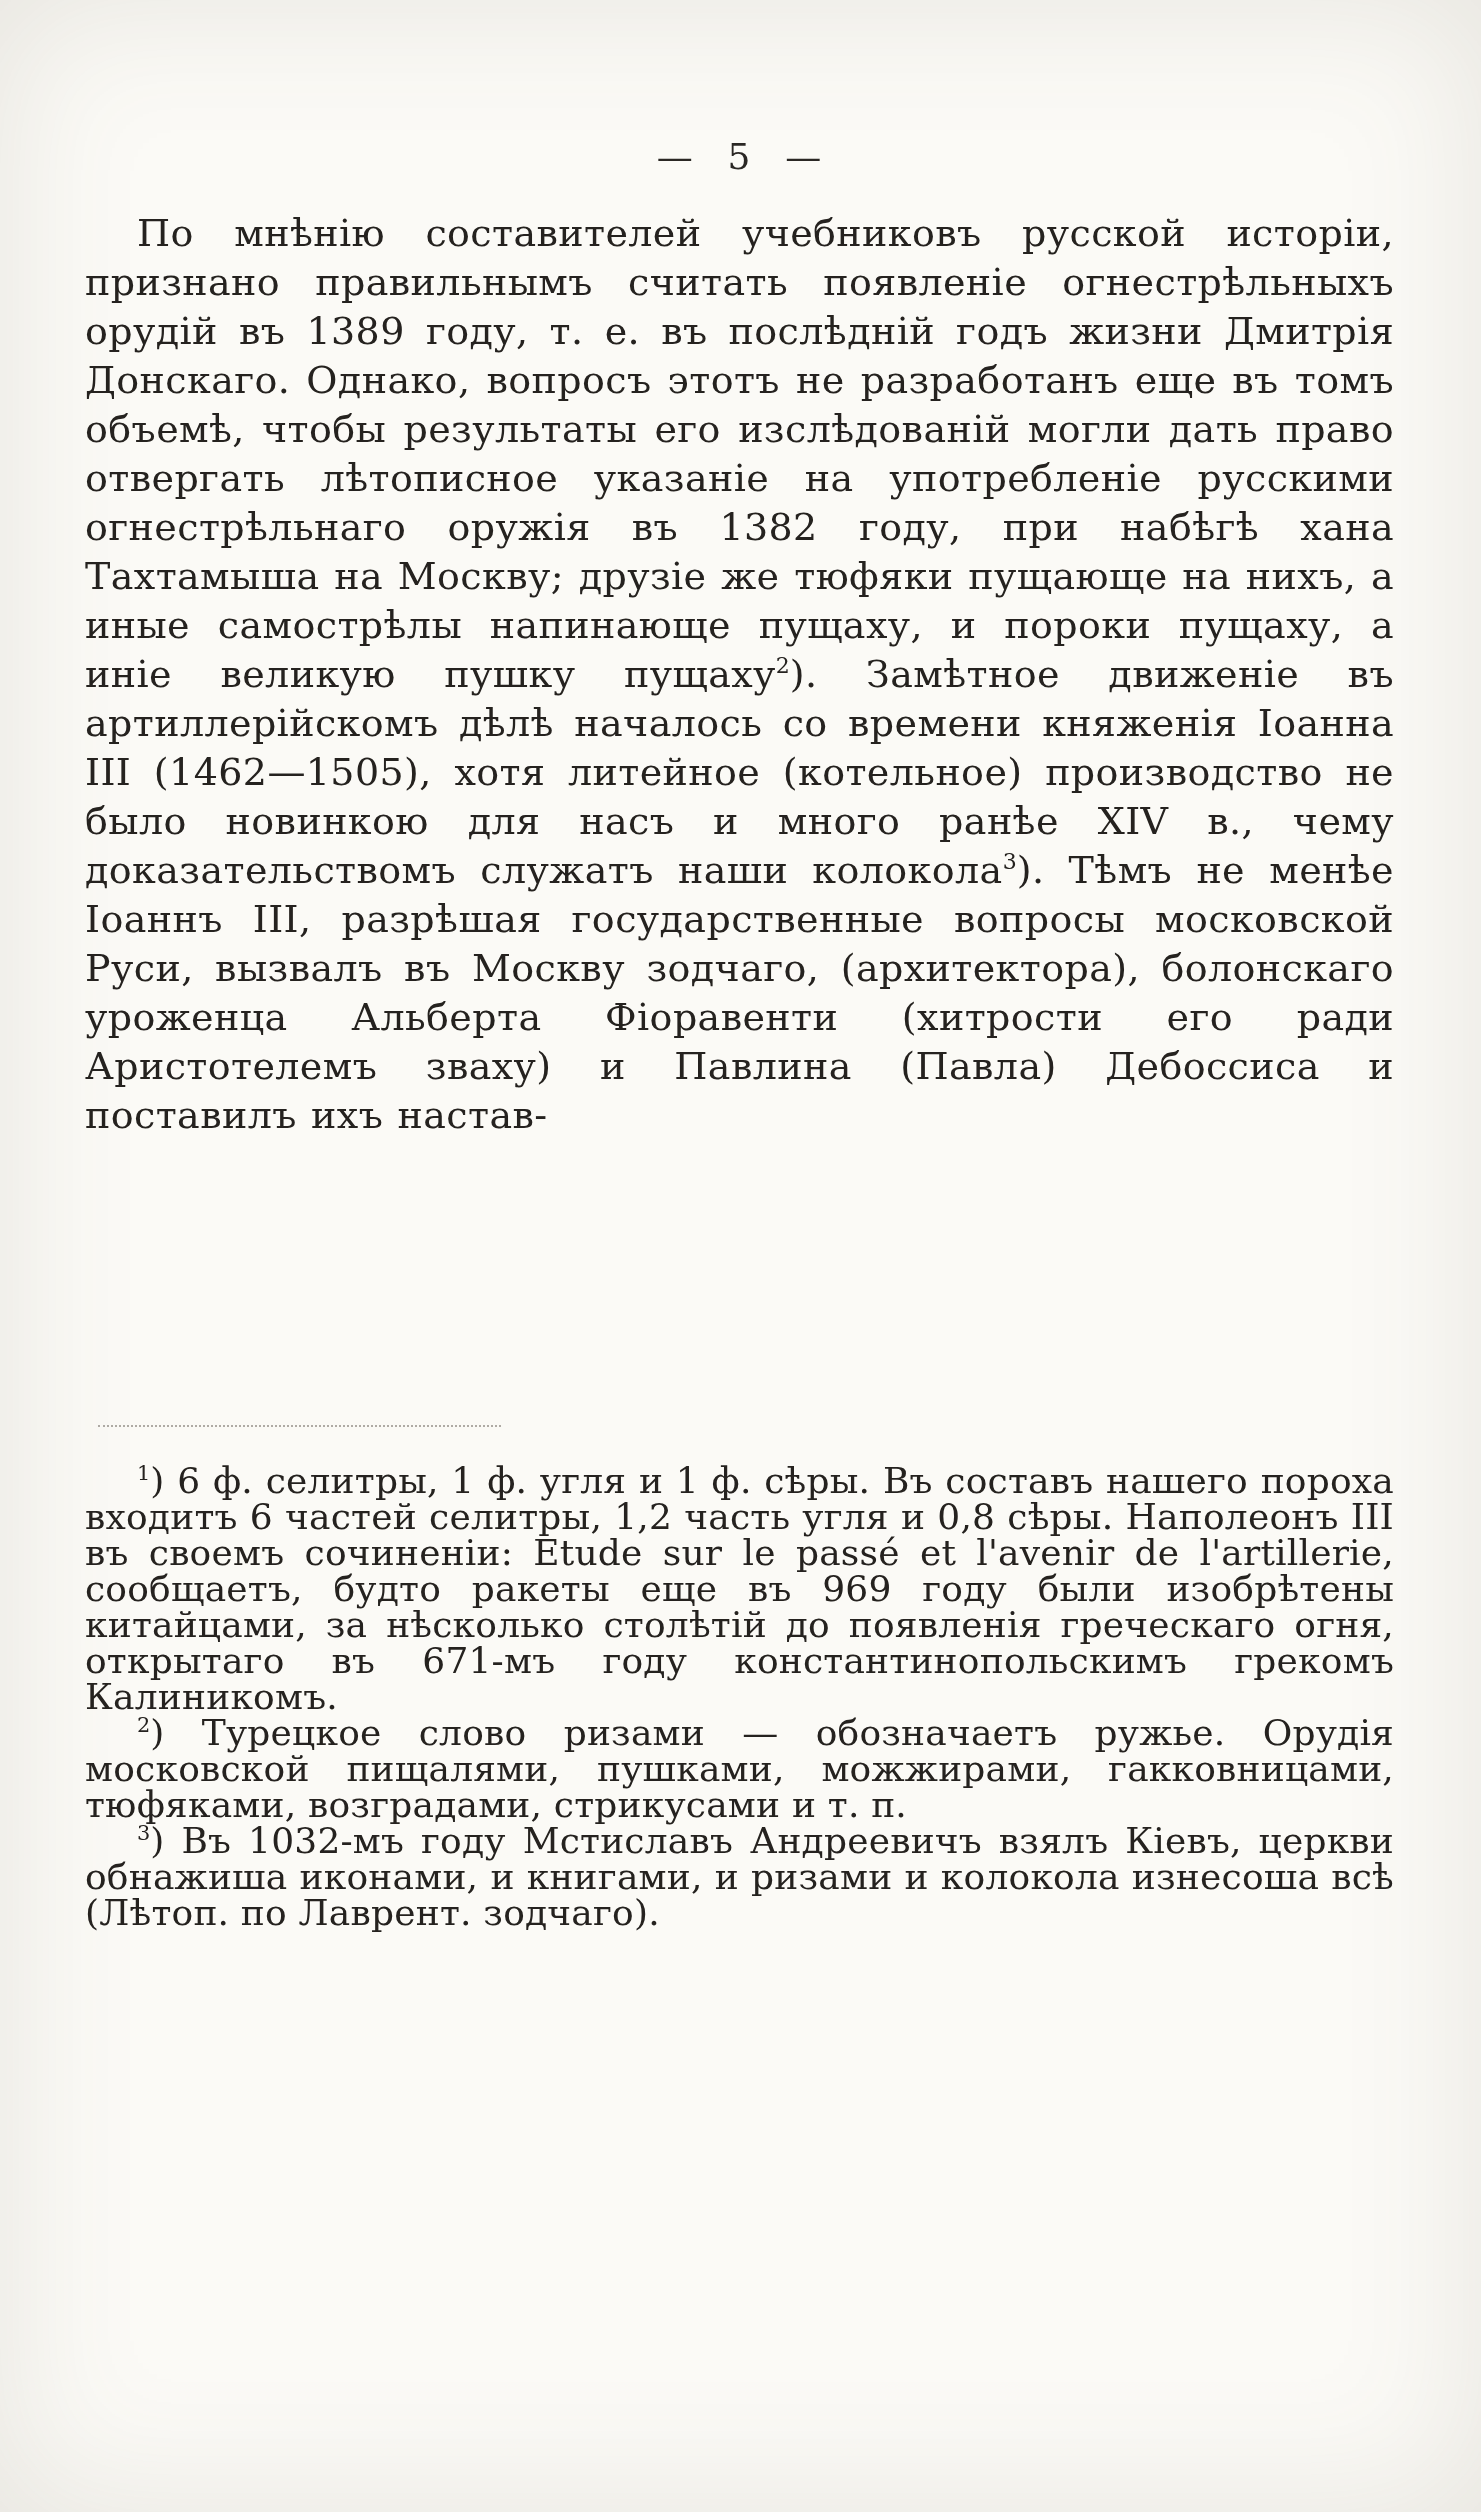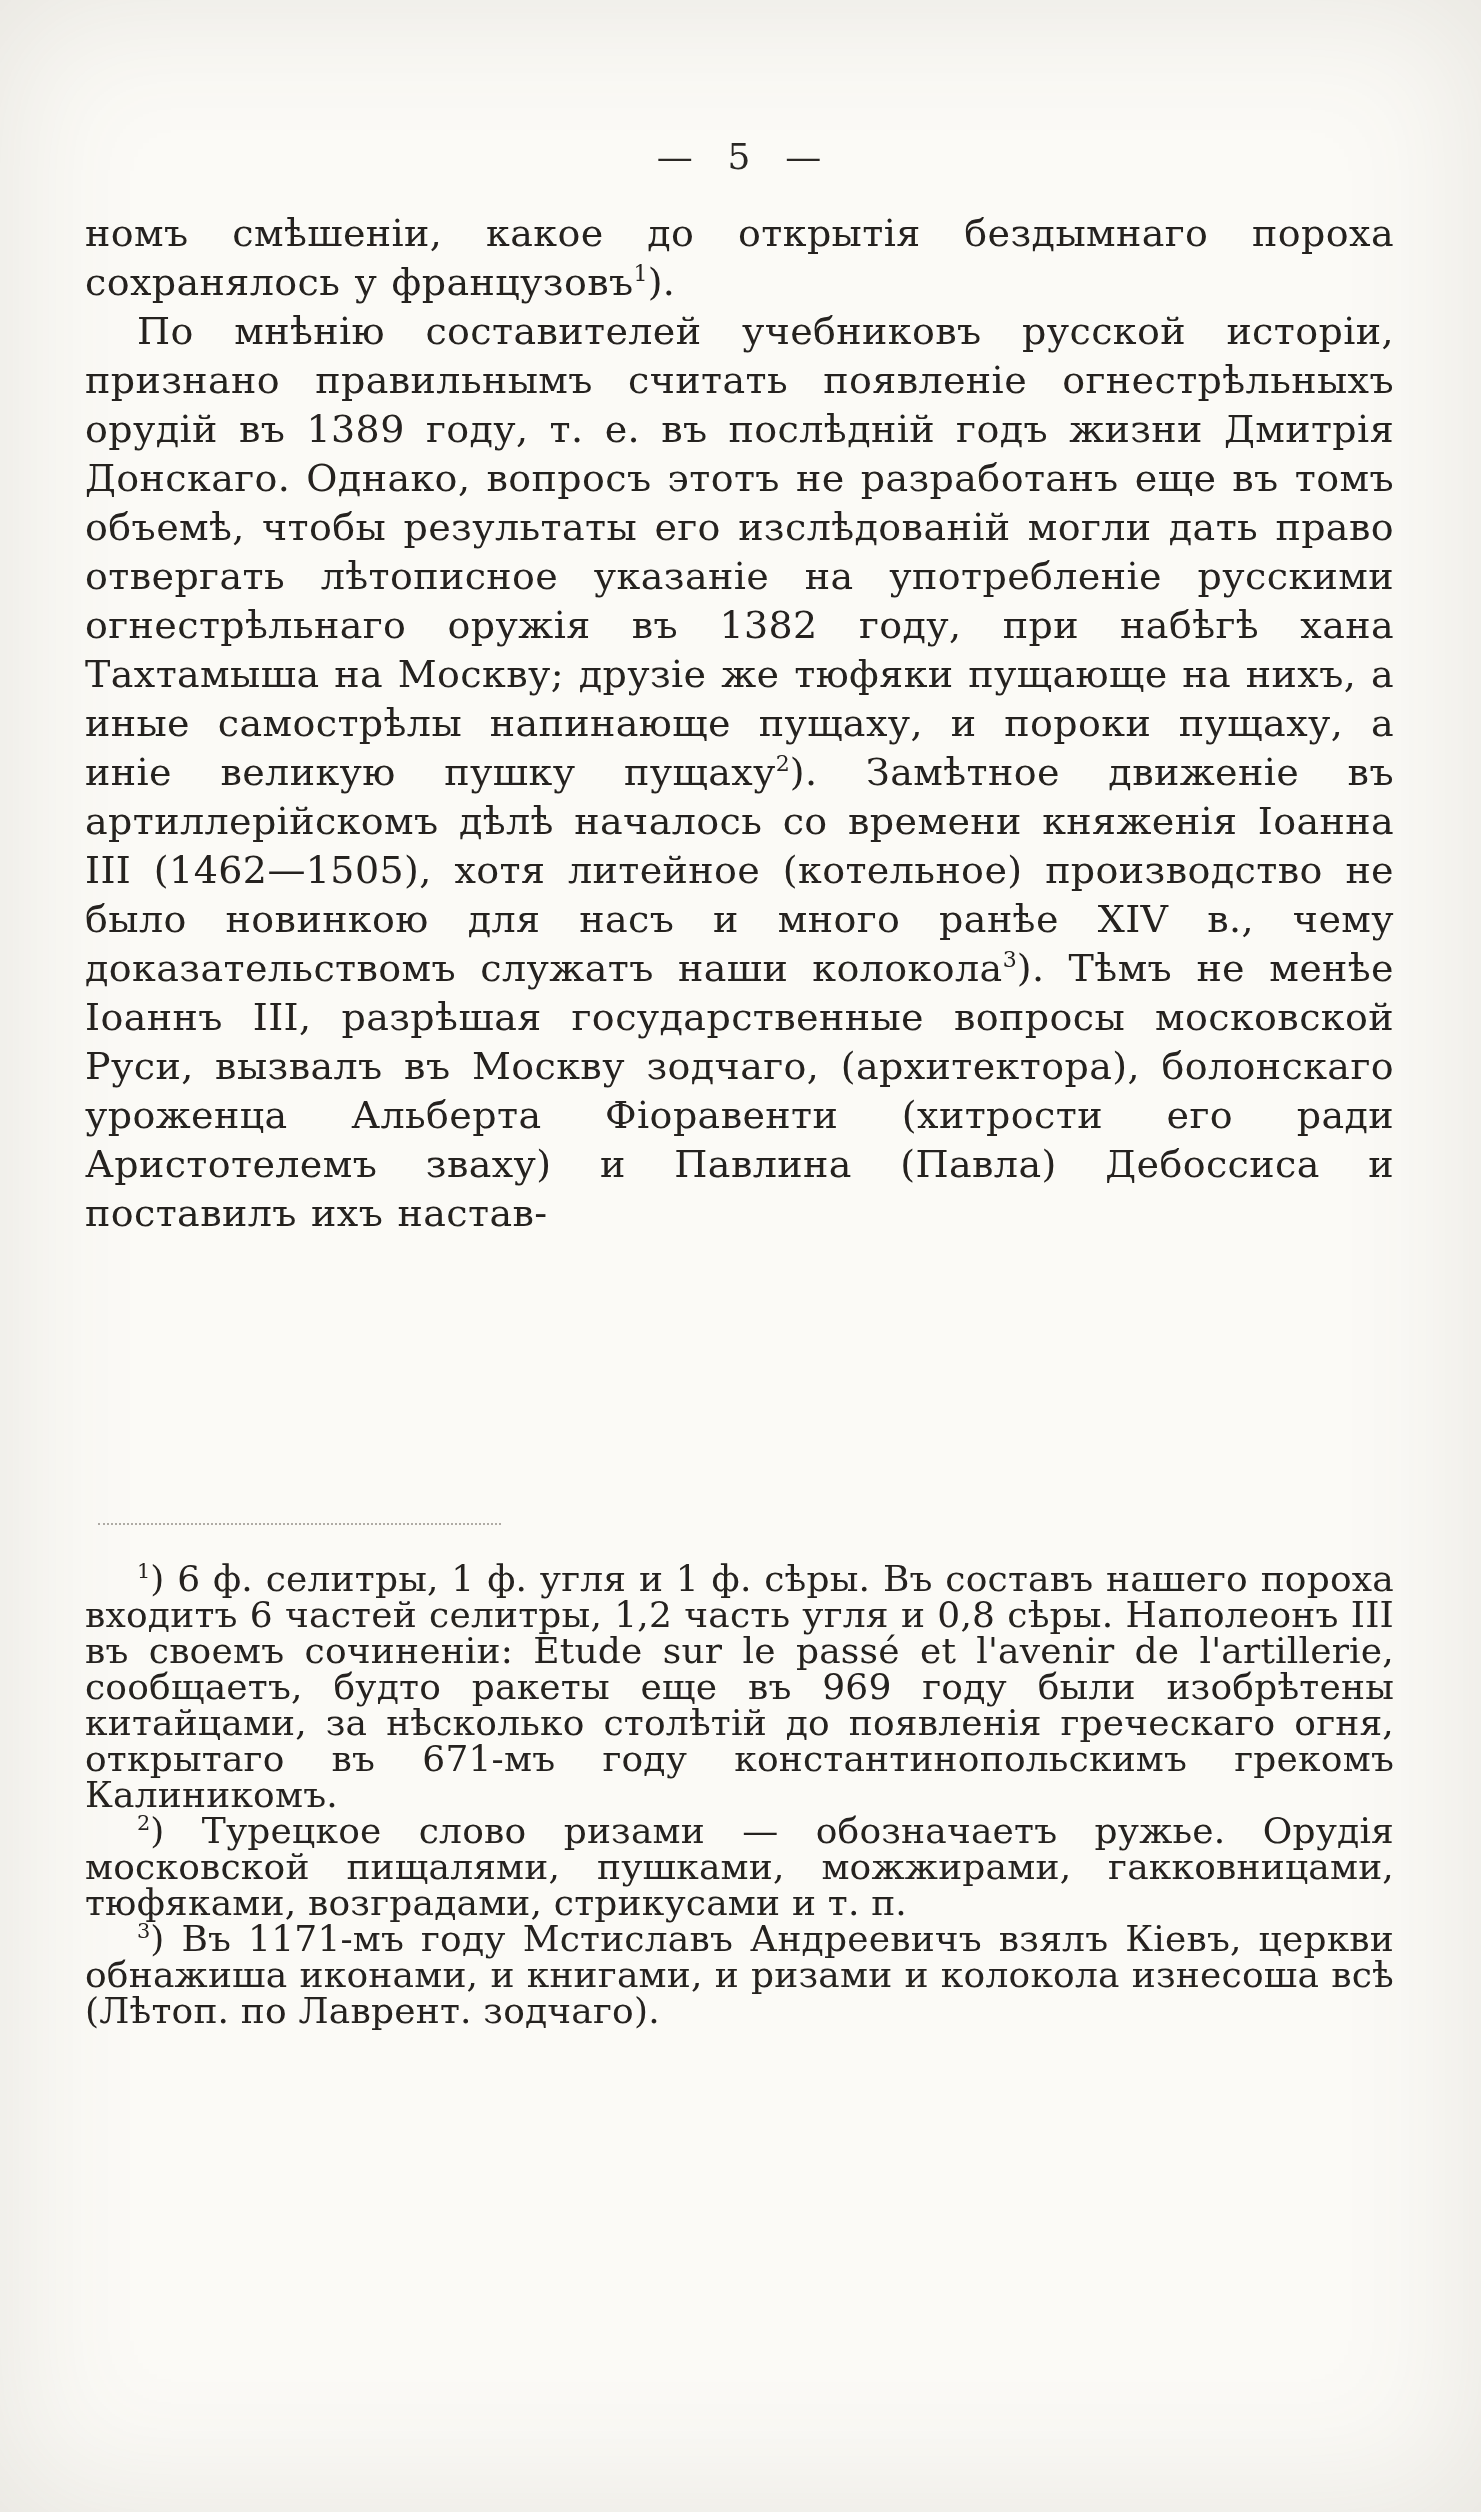--- a/index.html
+++ b/index.html
@@ -59,32 +59,31 @@
 </style>
 </head>
 <body>
 
 <div class="page">
 
   <div class="page-number">— 5 —</div>
 
   <div class="body-text">
 
-    <p><span>номъ смѣшеніи, какое до открытія бездымнаго пороха сохранялось у французовъ</span><sup class="fn-ref">1</sup><span>).</span></p>
 
     <p class="p-indent"><span>По мнѣнію составителей учебниковъ русской исторіи, признано правильнымъ считать появленіе огнестрѣльныхъ орудій въ 1389 году, т. е. въ послѣдній годъ жизни Дмитрія Донскаго. Однако, вопросъ этотъ не разработанъ еще въ томъ объемѣ, чтобы результаты его изслѣдованій могли дать право отвергать лѣтописное указаніе на употребленіе русскими огнестрѣльнаго оружія въ 1382 году, при набѣгѣ хана Тахтамыша на Москву; </span><span class="it">друзіе же тюфяки пущающе на нихъ, а иные самострѣлы напинающе пущаху, и пороки пущаху, а иніе великую пушку пущаху</span><sup class="fn-ref">2</sup><span>). Замѣтное движеніе въ артиллерійскомъ дѣлѣ началось со времени княженія Іоанна III (1462—1505), хотя литейное (</span><span class="it">котельное</span><span>) производство не было новинкою для насъ и много ранѣе XIV в., чему доказательствомъ служатъ наши колокола</span><sup class="fn-ref">3</sup><span>). Тѣмъ не менѣе Іоаннъ III, разрѣшая государственные вопросы московской Руси, вызвалъ въ Москву зодчаго, (архитектора), болонскаго уроженца Альберта Фіоравенти (</span><span class="it">хитрости его ради Аристотелемъ зваху</span><span>) и Павлина (Павла) Дебоссиса и поставилъ ихъ настав-</span></p>
 
   </div>
 
   <hr class="fn-sep">
 
   <div class="footnotes">
 
     <p><sup class="fn-ref">1</sup><span>) 6 ф. селитры, 1 ф. угля и 1 ф. сѣры. Въ составъ нашего пороха входитъ 6 частей селитры, 1,2 часть угля и 0,8 сѣры. Наполеонъ III въ своемъ сочиненіи: Etude sur le passé et l'avenir de l'artillerie, сообщаетъ, будто ракеты еще въ 969 году были изобрѣтены китайцами, за нѣсколько столѣтій до появленія греческаго огня, открытаго въ 671-мъ году константинопольскимъ грекомъ Калиникомъ.</span></p>
 
     <p><sup class="fn-ref">2</sup><span>) Турецкое слово </span><span class="it">ризами</span><span> — обозначаетъ ружье. Орудія московской </span><span class="it">пищалями, пушками, можжирами, гакковницами, тюфяками, возградами, стрикусами</span><span> и т. п.</span></p>
 
-    <p><sup class="fn-ref">3</sup><span>) Въ 1171-мъ году Мстиславъ Андреевичъ взялъ Кіевъ, </span><span class="it">церкви обнажиша иконами, и книгами, и ризами и колокола изнесоша всѣ</span><span> (Лѣтоп. по Лаврент. зодчаго).</span></p>
+    <p><sup class="fn-ref">3</sup><span>) Въ 1032-мъ году Мстиславъ Андреевичъ взялъ Кіевъ, </span><span class="it">церкви обнажиша иконами, и книгами, и ризами и колокола изнесоша всѣ</span><span> (Лѣтоп. по Лаврент. зодчаго).</span></p>
 
   </div>
 
 </div>
 
 
 </body></html>

